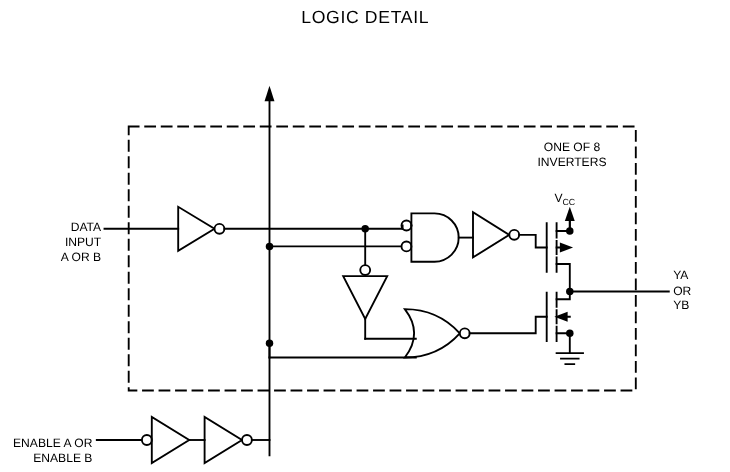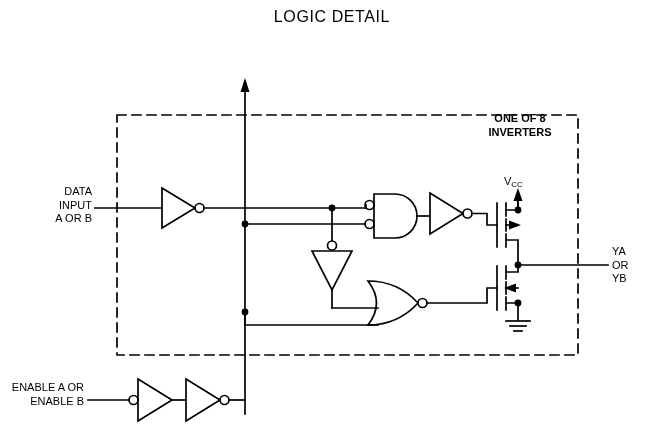--- a/index.html
+++ b/index.html
@@ -4,37 +4,37 @@
 <style>
   html,body{margin:0;padding:0;background:#ffffff;}
   body{width:664px;height:429px;overflow:hidden;
        font-family:"Liberation Sans", sans-serif;color:#000;}
   #root{position:relative;width:664px;height:429px;}
   svg{position:absolute;left:0;top:0;}
   .ttl{position:absolute;font-weight:normal;font-size:16px;letter-spacing:.6px;
        white-space:pre;}
   .lbl{position:absolute;font-size:11px;line-height:13.5px;white-space:pre;}
   .c{text-align:center;}
-  .r{text-align:right;}
+  .r{text-align:right;margin-top:16px;}
   .l{text-align:left;}
   .sub{font-size:8px;vertical-align:-2px;text-align:right;}
 </style>
 </head>
 <body>
 
 <div id="root">
 
   <div class="ttl c" style="left: 0px; top: 8px; width: 664px; white-space: pre;">LOGIC DETAIL</div>
 
 
   <div class="lbl r" style="left: 0px; top: 185px; width: 92px; white-space: pre;">DATA
 INPUT
 A OR B</div>
 
-  <div class="lbl c" style="left: 468px; top: 112px; width: 104px; white-space: pre; font-weight: bold;">ONE OF 8
+  <div class="lbl c" style="left: 468px; top: 128px; width: 104px; white-space: pre;">ONE OF 8
 INVERTERS</div>
 
   <div class="lbl l" style="left: 504px; top: 175px; width: 60px; white-space: pre;"><span>V</span><span class="sub">CC</span></div>
 
   <div class="lbl r" style="left: 0px; top: 381px; width: 84px; white-space: pre;">ENABLE A OR
 ENABLE B</div>
 
   <div class="lbl l" style="left: 612px; top: 245px; width: 50px; white-space: pre;">YA
 OR
 YB</div>

